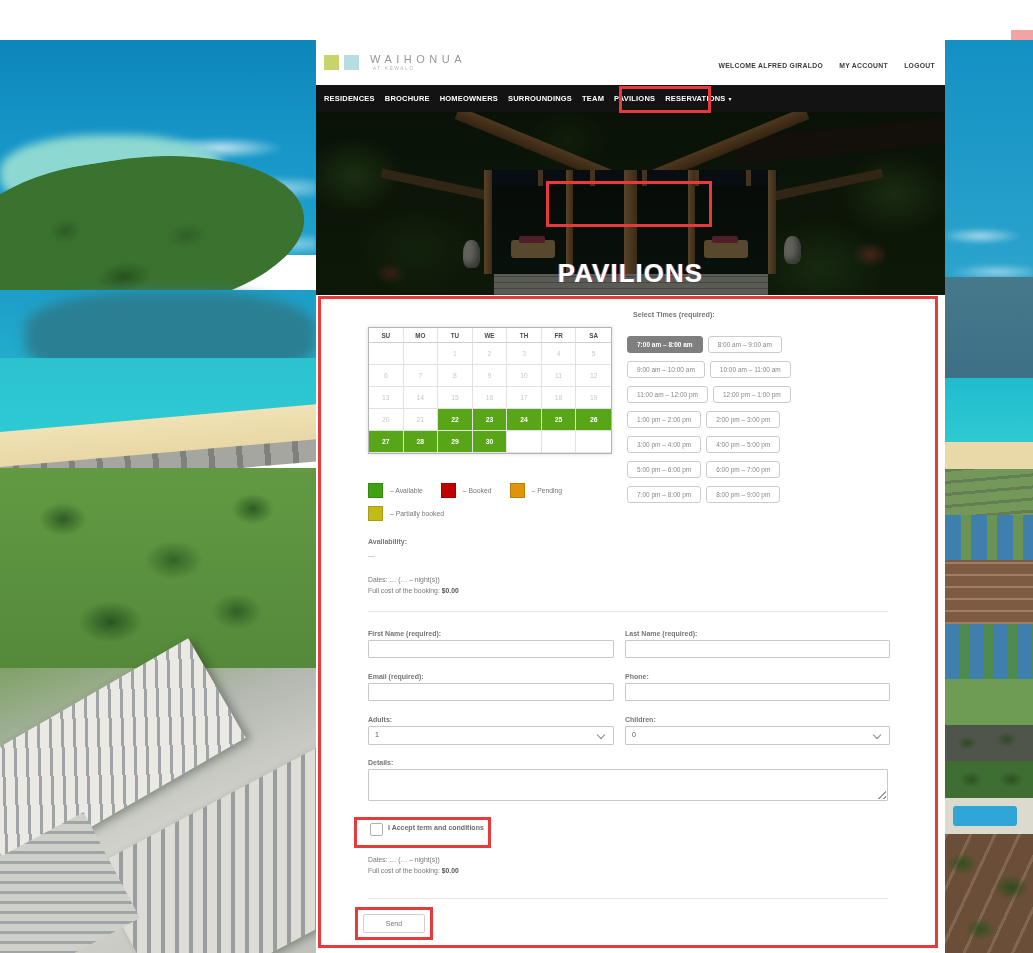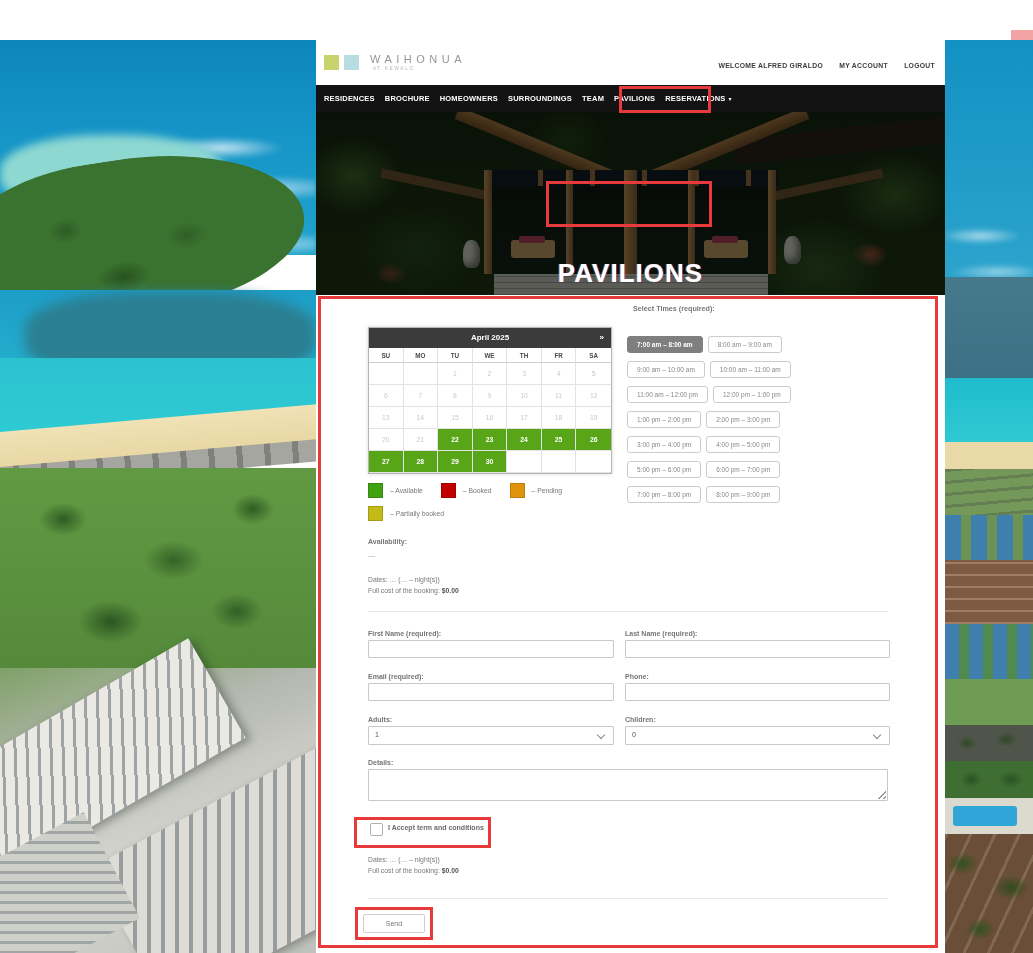--- a/index.html
+++ b/index.html
@@ -164,21 +164,21 @@
   .cal-dow{height:15px;line-height:15px;text-align:center;font-size:6.3px;font-weight:700;color:#4a4a4a;
       border-right:1px solid #e2e2e2;border-bottom:1px solid #cfcfcf;box-sizing:border-box;}
   .cal-dow:nth-child(7n){border-right:none;}
   .cal-grid{display:grid;grid-template-columns:repeat(7,1fr);background:#fff;}
   .cal-day{height:22px;line-height:22px;text-align:center;font-size:6.8px;color:#c9c9c9;
       border-right:1px solid #e2e2e2;border-bottom:1px solid #e2e2e2;box-sizing:border-box;}
   .cal-day:nth-child(7n){border-right:none;}
   .cal-day.available{background:#58a618;color:#fff;font-weight:700;cursor:pointer;}
 
   
-  .times-label{position:absolute;left:311px;top:264px;font-size:7.2px;font-weight:700;color:#777;padding-left:6px;}
+  .times-label{position:absolute;left:311px;top:270px;font-size:7.2px;font-weight:700;color:#777;padding-left:6px;}
   .time-slots{position:absolute;left:311px;top:293px;width:200px;}
   .time-slot{display:inline-block;font-size:6.5px;color:#888;border:1px solid #ccc;border-radius:3px;
       padding:4px 9px;margin:0 5px 5px 0;background:#fff;cursor:pointer;white-space:nowrap;}
   .time-slot.selected{background:#7f7f7f;color:#fff;border-color:#7f7f7f;font-weight:700;}
 
   
   .legend-row{position:absolute;left:52px;white-space:nowrap;}
   .legend-row1{top:440px;}
   .legend-row2{top:463px;}
   .legend-item{display:inline-block;margin-right:18px;vertical-align:middle;}
@@ -325,24 +325,20 @@
       <div class="hero-statue s1"></div>
       <div class="hero-statue s2"></div>
       <div class="hero-steps"></div>
       <div class="hero-shade"></div>
       <div class="hero-title">PAVILIONS</div>
     </div>
 
     <div class="form-section"></div>
 
     <div class="calendar">
-      <div class="cal-header">
-        <span class="cal-month">April 2025</span>
-        <span class="cal-next">»</span>
-      </div>
       <div class="cal-dows" id="cal-dows">
           <div class="cal-dow">SU</div>
           <div class="cal-dow">MO</div>
           <div class="cal-dow">TU</div>
           <div class="cal-dow">WE</div>
           <div class="cal-dow">TH</div>
           <div class="cal-dow">FR</div>
           <div class="cal-dow">SA</div>
         </div>
       <div class="cal-grid" id="cal-grid">

